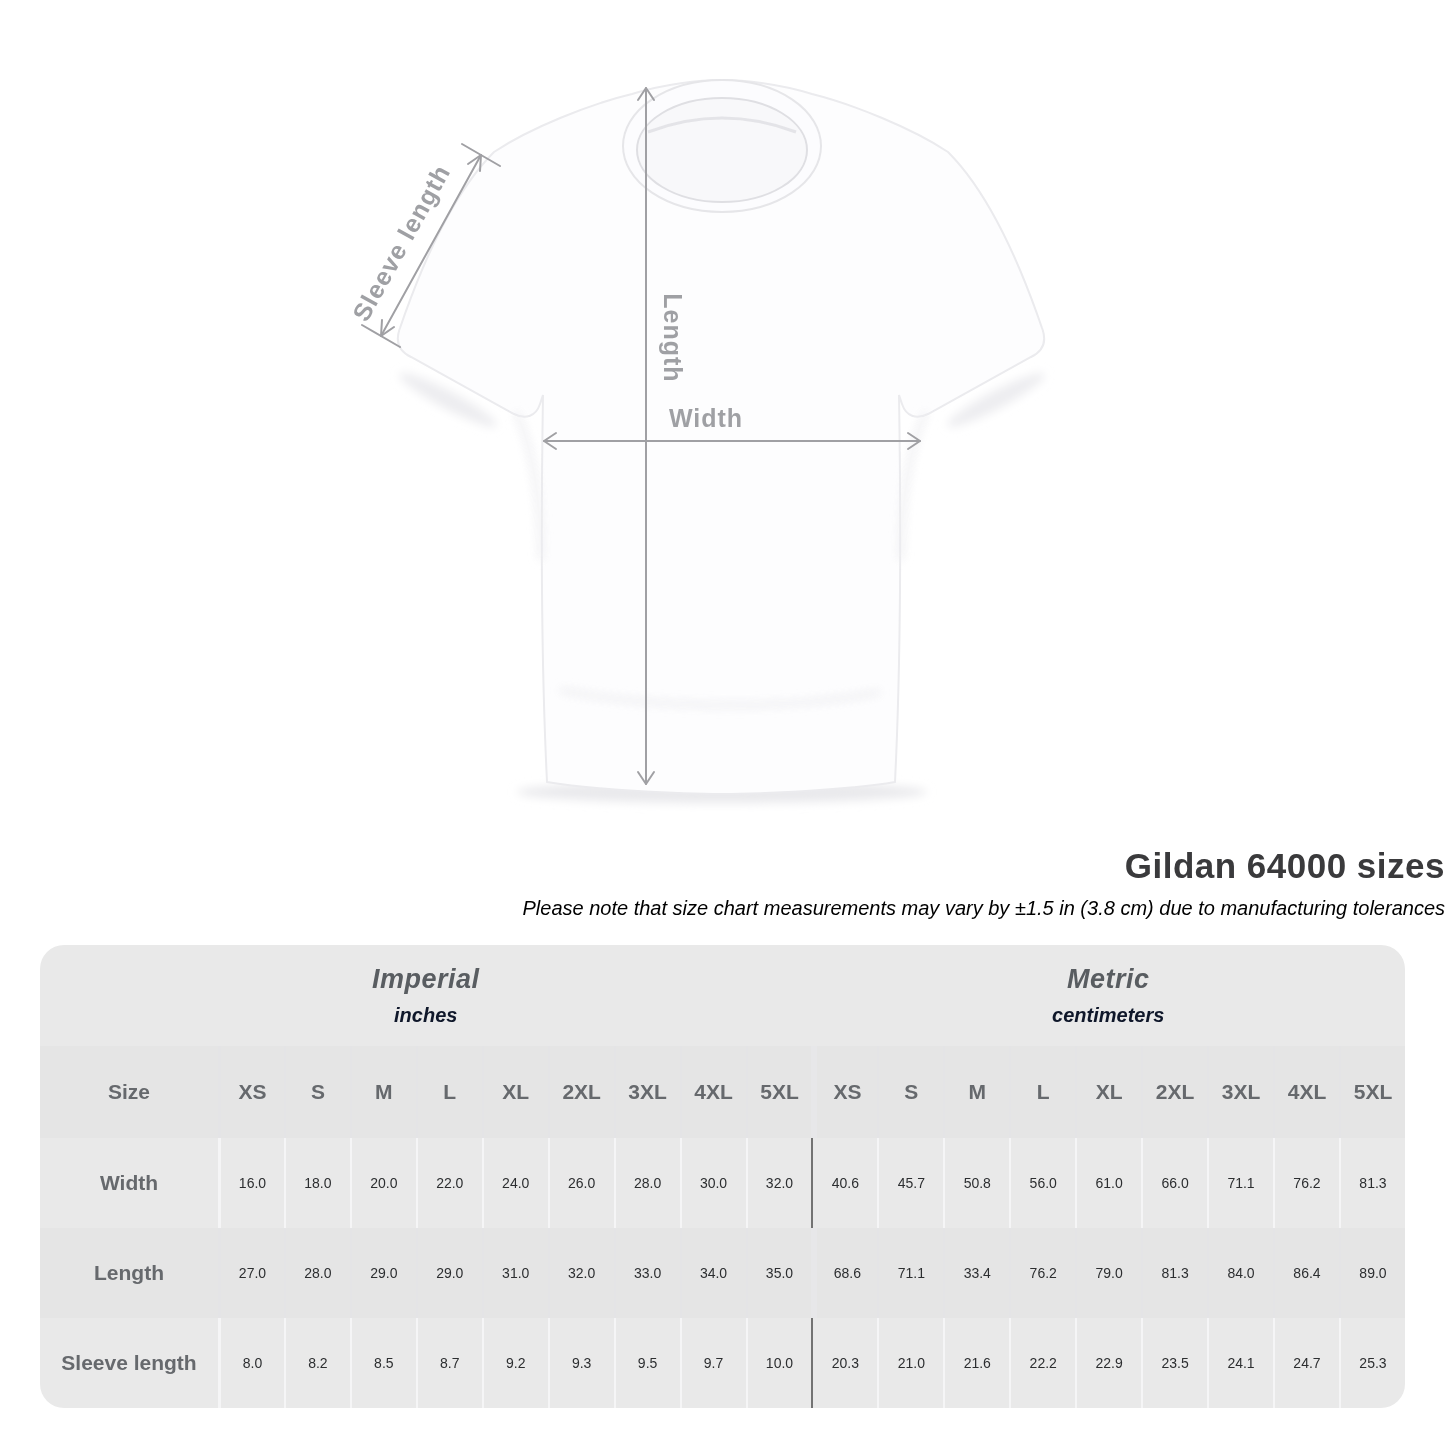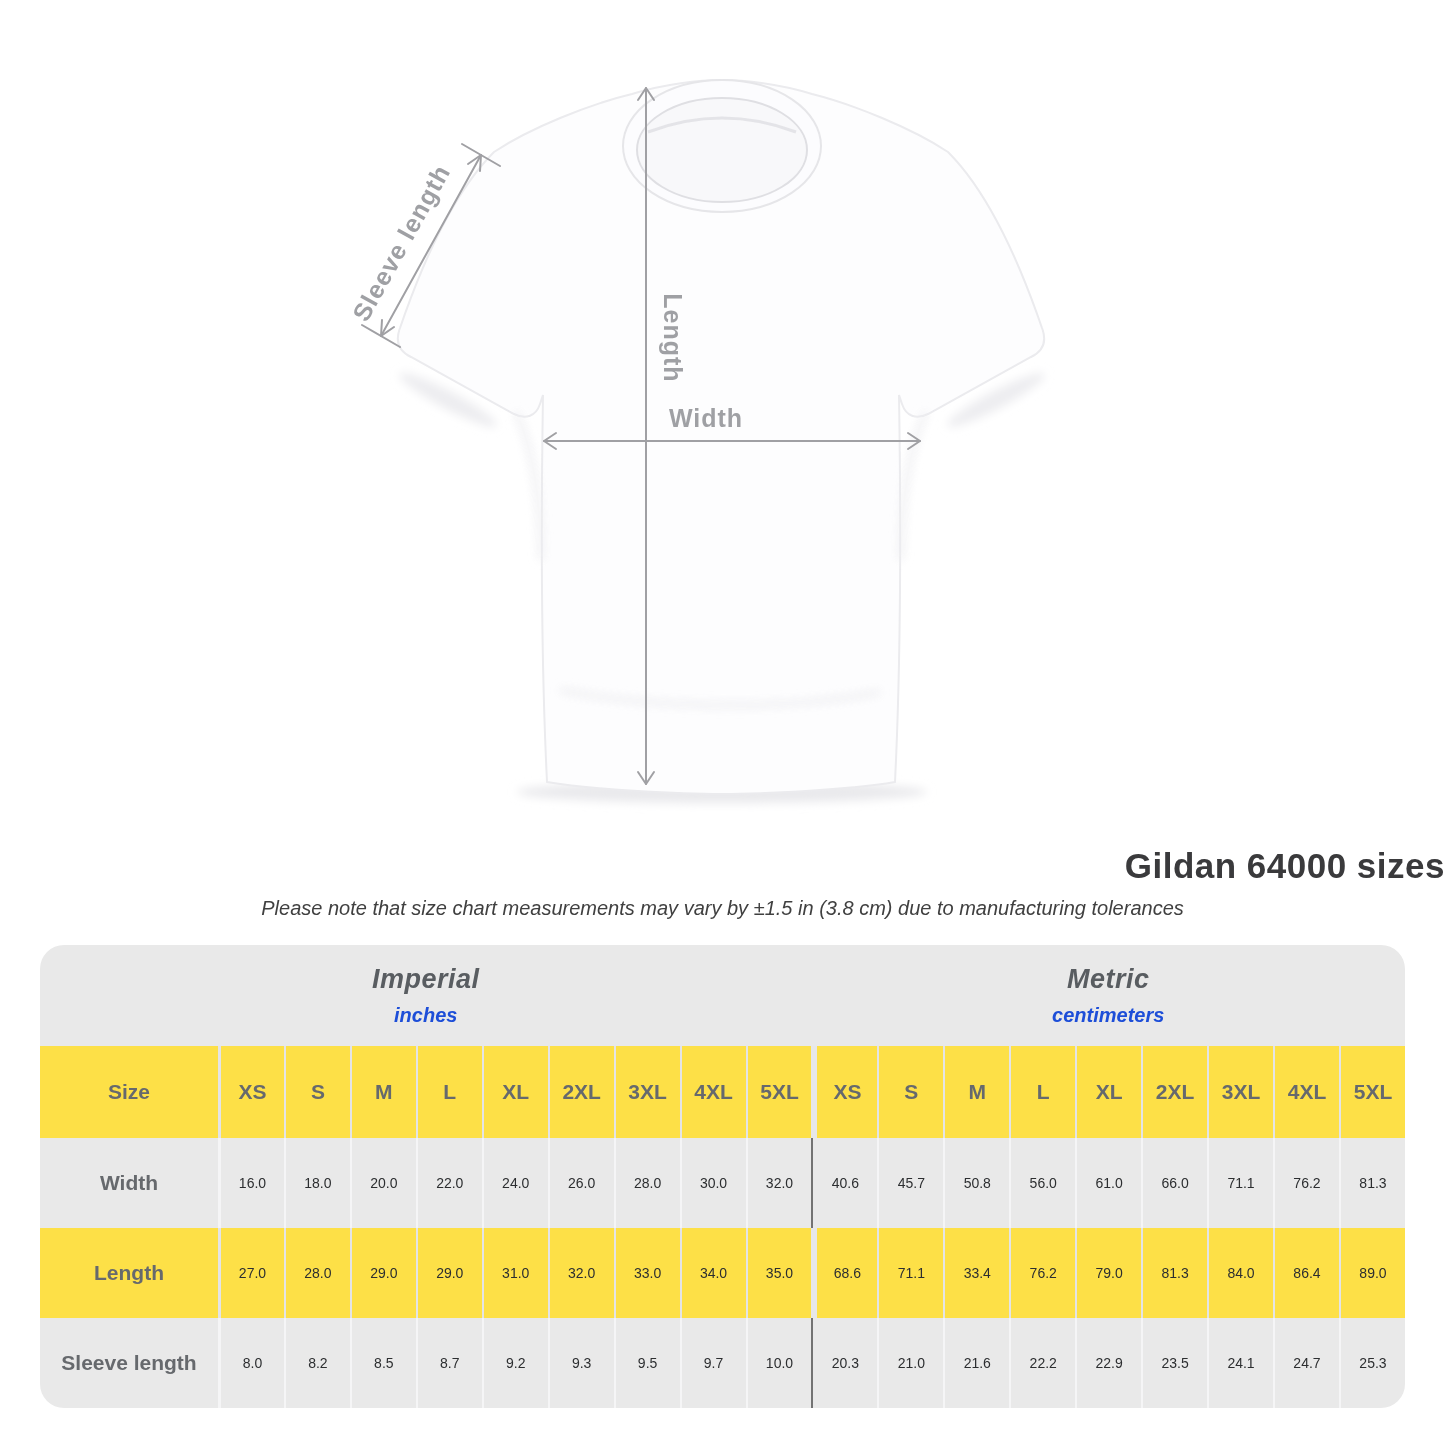--- a/index.html
+++ b/index.html
@@ -10,47 +10,47 @@
   
   #diagram-svg{position:absolute;left:0;top:0;}
   .dim-line{stroke:#a0a0a4;stroke-width:2;fill:none;stroke-linecap:round;stroke-linejoin:round;}
   .dim-label{fill:#9fa0a4;font-weight:bold;font-size:25px;letter-spacing:1px;}
   
   .chart-title{
     position:absolute;left:0;top:846px;width:100%;text-align:right;
     font-size:35px;font-weight:bold;color:#3a3a3c;letter-spacing:.5px;
   }
   .chart-note{
-    position:absolute;left:0;top:897px;width:100%;text-align:center;
-    font-size:20px;font-style:italic;color:#404040;
+    position:absolute;left:0;top:897px;width:100%;text-align:right;
+    font-size:20px;font-style:italic;color:#000000;
   }
   
   .size-table-wrap{
     position:absolute;left:40px;top:945px;width:1365px;height:463px;
     border-radius:24px;overflow:hidden;background:#fff;
   }
   table.size-table{
     width:100%;height:100%;border-collapse:separate;border-spacing:0;
     table-layout:fixed;
   }
   col.c-label{width:178px;}
   tr.groups th{
     background:#e9e9e9;height:96px;vertical-align:middle;text-align:center;padding:0;
   }
   .g-label{font-size:27px;font-weight:bold;font-style:italic;color:#595d61;letter-spacing:.5px;}
-  .g-unit{font-size:20px;font-style:italic;color:#1d4ed8;margin-top:9px;}
+  .g-unit{font-size:20px;font-style:italic;color:#0f172a;margin-top:9px;}
   tr.sizes{height:88px;}
   tr.vals{height:86px;}
   th.row-label, td.szh{
     font-weight:bold;color:#66696d;font-size:21px;text-align:center;vertical-align:middle;padding:0;
   }
   td.val{
     font-weight:normal;color:#2c2e30;font-size:14px;text-align:center;vertical-align:middle;padding:0;
   }
-  tr.row-w{background:#fde047;}
+  tr.row-w{background:#e5e5e5;}
   tr.row-g{background:#e9e9e9;}
   tr.row-w td{border-left:2px solid #e4e4e6;}
   tr.row-w td.lead{border-left:3px solid #e4e4e6;}
   tr.row-w td.sep{border-left:6px solid #e7e7e9;}
   tr.row-g td{border-left:2px solid #f5f5f6;}
   tr.row-g td.lead{border-left:3px solid #f5f5f6;}
   tr.row-g td.sep{border-left:2px solid #737373;}
   tr td:first-child, tr th:first-child{border-left:none;}
 </style>
 </head>

